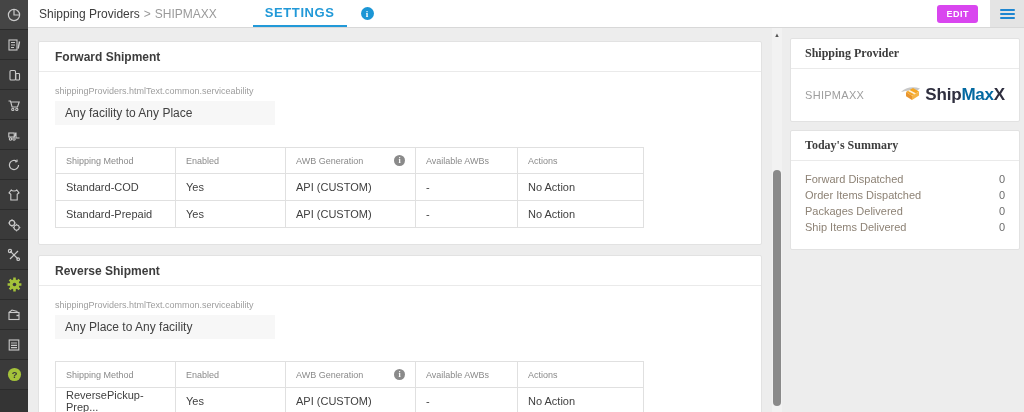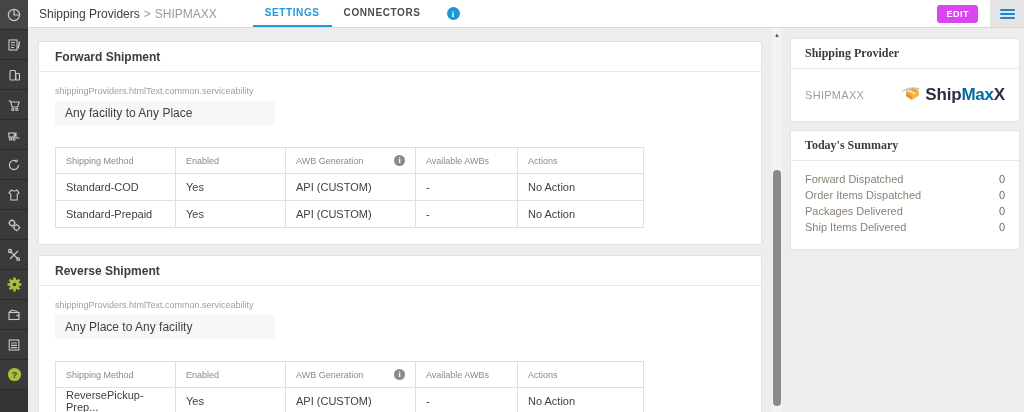--- a/index.html
+++ b/index.html
@@ -14,21 +14,21 @@
   .side-item:first-child { background:#454545; }
   .side-item svg { display:block; }
 
   
   .main-col { flex:1; display:flex; flex-direction:column; }
   .topbar { height:28px; background:#ffffff; border-bottom:1px solid #d8d8d8; display:flex; align-items:stretch; }
   .crumb { display:flex; align-items:center; padding-left:11px; font-size:12px; white-space:nowrap; }
   .crumb .root { color:#3d3d3d; }
   .crumb .sep, .crumb .cur { color:#9a9a9a; margin-left:4px; }
   .tabs { display:flex; margin-left:36px; }
-  .tab { display:flex; align-items:center; padding:0 12px; font-size:10px; font-weight:bold;
+  .tab { display:flex; align-items:center; padding:0 12px; font-size:13px; font-weight:bold;
          letter-spacing:.6px; color:#4c4c4c; cursor:pointer; border-bottom:2px solid transparent; }
   .tab.active { color:#2299d8; border-bottom-color:#2299d8; }
   .info-dot { width:13px; height:13px; border-radius:50%; background:#1b96d5; color:#fff; font-size:9px;
               font-weight:bold; display:flex; align-items:center; justify-content:center; align-self:center;
               margin-left:14px; cursor:pointer; font-family:"Liberation Serif", serif; }
   .tb-spacer { flex:1; }
   .edit-btn { align-self:center; background:#d946ef; color:#fff; border:none; border-radius:3px;
               font-size:9px; font-weight:bold; letter-spacing:.5px; padding:4px 9px; margin-right:12px; cursor:pointer;
               font-family:"Liberation Sans", sans-serif; }
   .menu-strip { width:34px; background:#e4e4e4; display:flex; align-items:center; justify-content:center; cursor:pointer; }
@@ -208,21 +208,20 @@
   <div class="main-col">
 
     <header class="topbar">
       <div class="crumb">
         <span class="root">Shipping Providers</span>
         <span class="sep">&gt;</span>
         <span class="cur">SHIPMAXX</span>
       </div>
       <nav class="tabs">
         <div class="tab active">SETTINGS</div>
-        <div class="tab">CONNECTORS</div>
       </nav>
       <div class="info-dot">i</div>
       <div class="tb-spacer"></div>
       <button class="edit-btn">EDIT</button>
       <div class="menu-strip">
         <div class="hamburger">
             <span></span>
             <span></span>
             <span></span>
           </div>

